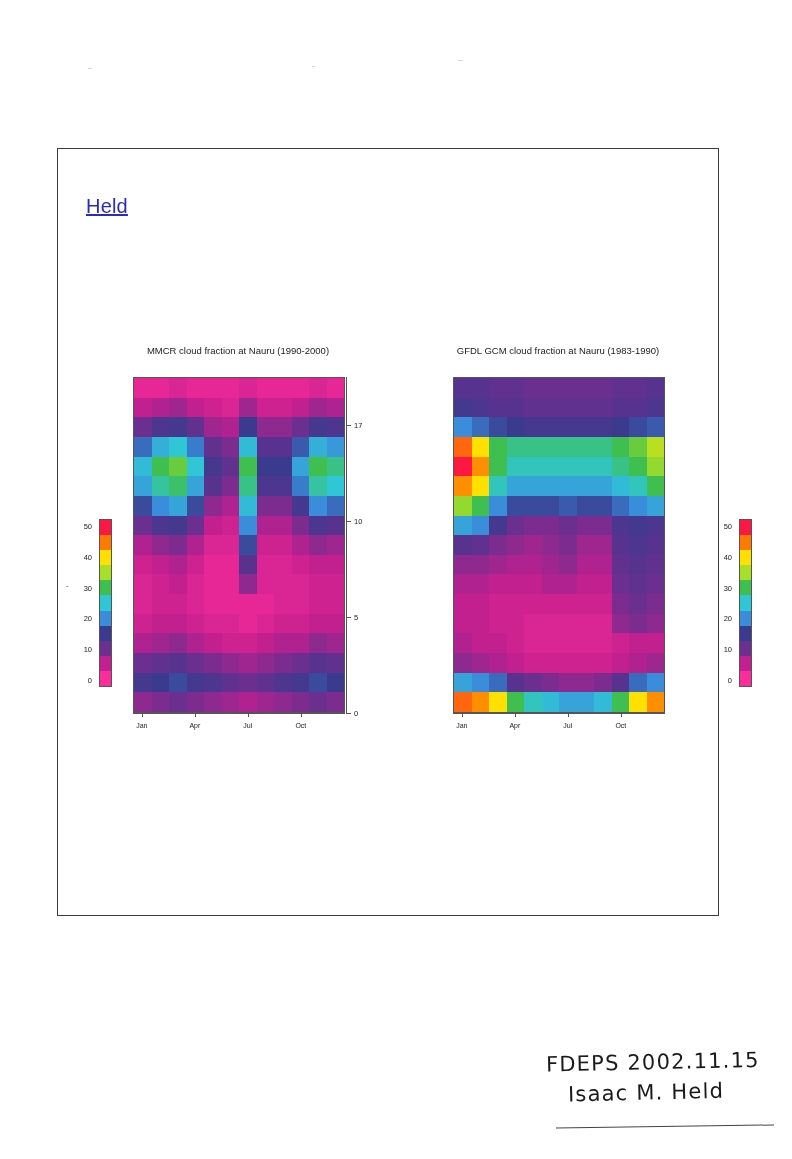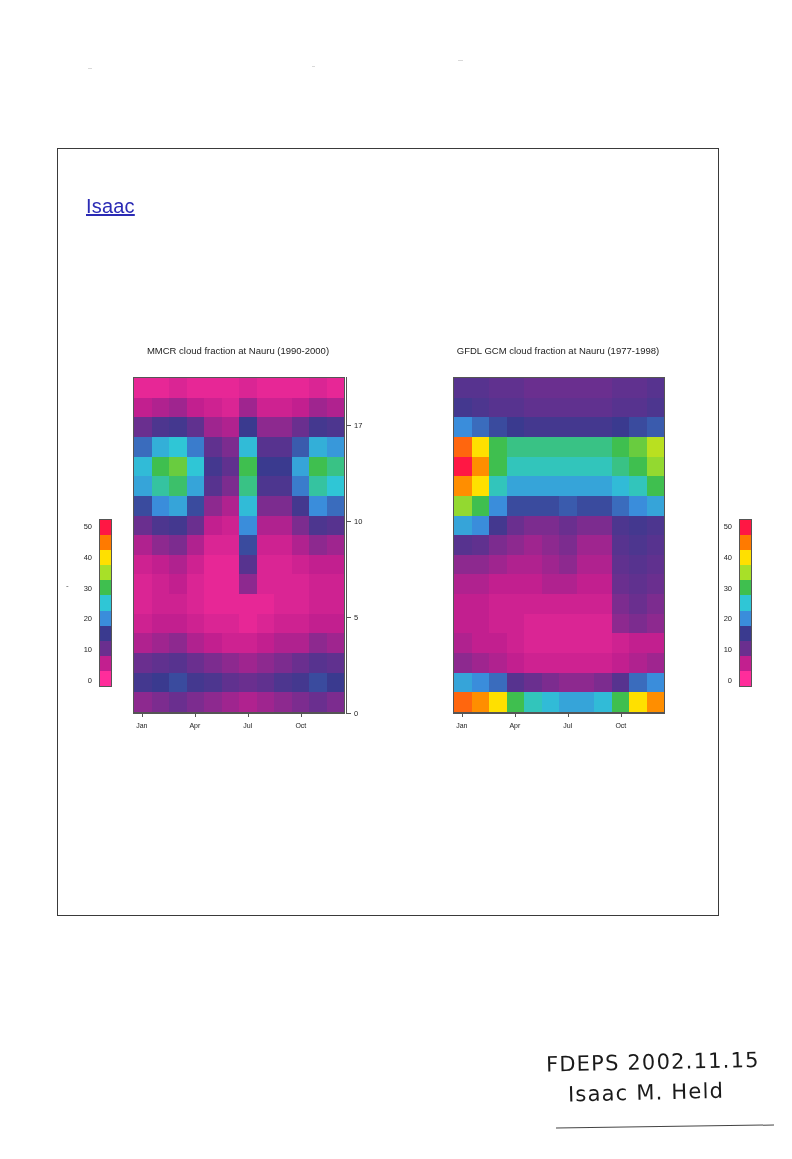--- a/index.html
+++ b/index.html
@@ -213,21 +213,21 @@
 </head>
 <body>
 
 <div class="speck" style="left:88px;top:68px;width:4px;height:1px;"></div>
 <div class="speck" style="left:312px;top:66px;width:3px;height:1px;"></div>
 <div class="speck" style="left:458px;top:60px;width:5px;height:1px;"></div>
 <div class="speck" style="left:74px;top:266px;width:3px;height:1px;"></div>
 
 <div id="slide-frame">
 
-  <div id="slide-title">Isaac</div>
+  <div id="slide-title">Held</div>
 
   <div class="panel" id="panel-left">
     <div class="panel-title">MMCR cloud fraction at Nauru (1990-2000)</div>
     <div class="plot-box" id="plot-left">
       <div class="heat-grid" id="grid-left" style="grid-template-columns: repeat(12, 1fr); grid-template-rows: repeat(17, 1fr);">
           <div class="heat-cell" style="background: rgb(231, 39, 150);"></div>
           <div class="heat-cell" style="background: rgb(231, 39, 150);"></div>
           <div class="heat-cell" style="background: rgb(218, 37, 148);"></div>
           <div class="heat-cell" style="background: rgb(231, 39, 150);"></div>
           <div class="heat-cell" style="background: rgb(231, 39, 150);"></div>
@@ -474,21 +474,21 @@
           <span style="top: 40.8%;">30</span>
           <span style="top: 59.2%;">20</span>
           <span style="top: 77.6%;">10</span>
           <span style="top: 96%;">0</span>
         </div>
       <div class="cbar-dash" style="top:62px;">-</div>
     </div>
   </div>
 
   <div class="panel" id="panel-right">
-    <div class="panel-title">GFDL GCM cloud fraction at Nauru (1977-1998)</div>
+    <div class="panel-title">GFDL GCM cloud fraction at Nauru (1983-1990)</div>
     <div class="plot-box" id="plot-right">
       <div class="heat-grid" id="grid-right" style="grid-template-columns: repeat(12, 1fr); grid-template-rows: repeat(17, 1fr);">
           <div class="heat-cell" style="background: rgb(87, 51, 143);"></div>
           <div class="heat-cell" style="background: rgb(87, 51, 143);"></div>
           <div class="heat-cell" style="background: rgb(96, 49, 143);"></div>
           <div class="heat-cell" style="background: rgb(96, 49, 143);"></div>
           <div class="heat-cell" style="background: rgb(106, 47, 143);"></div>
           <div class="heat-cell" style="background: rgb(106, 47, 143);"></div>
           <div class="heat-cell" style="background: rgb(106, 47, 143);"></div>
           <div class="heat-cell" style="background: rgb(106, 47, 143);"></div>

